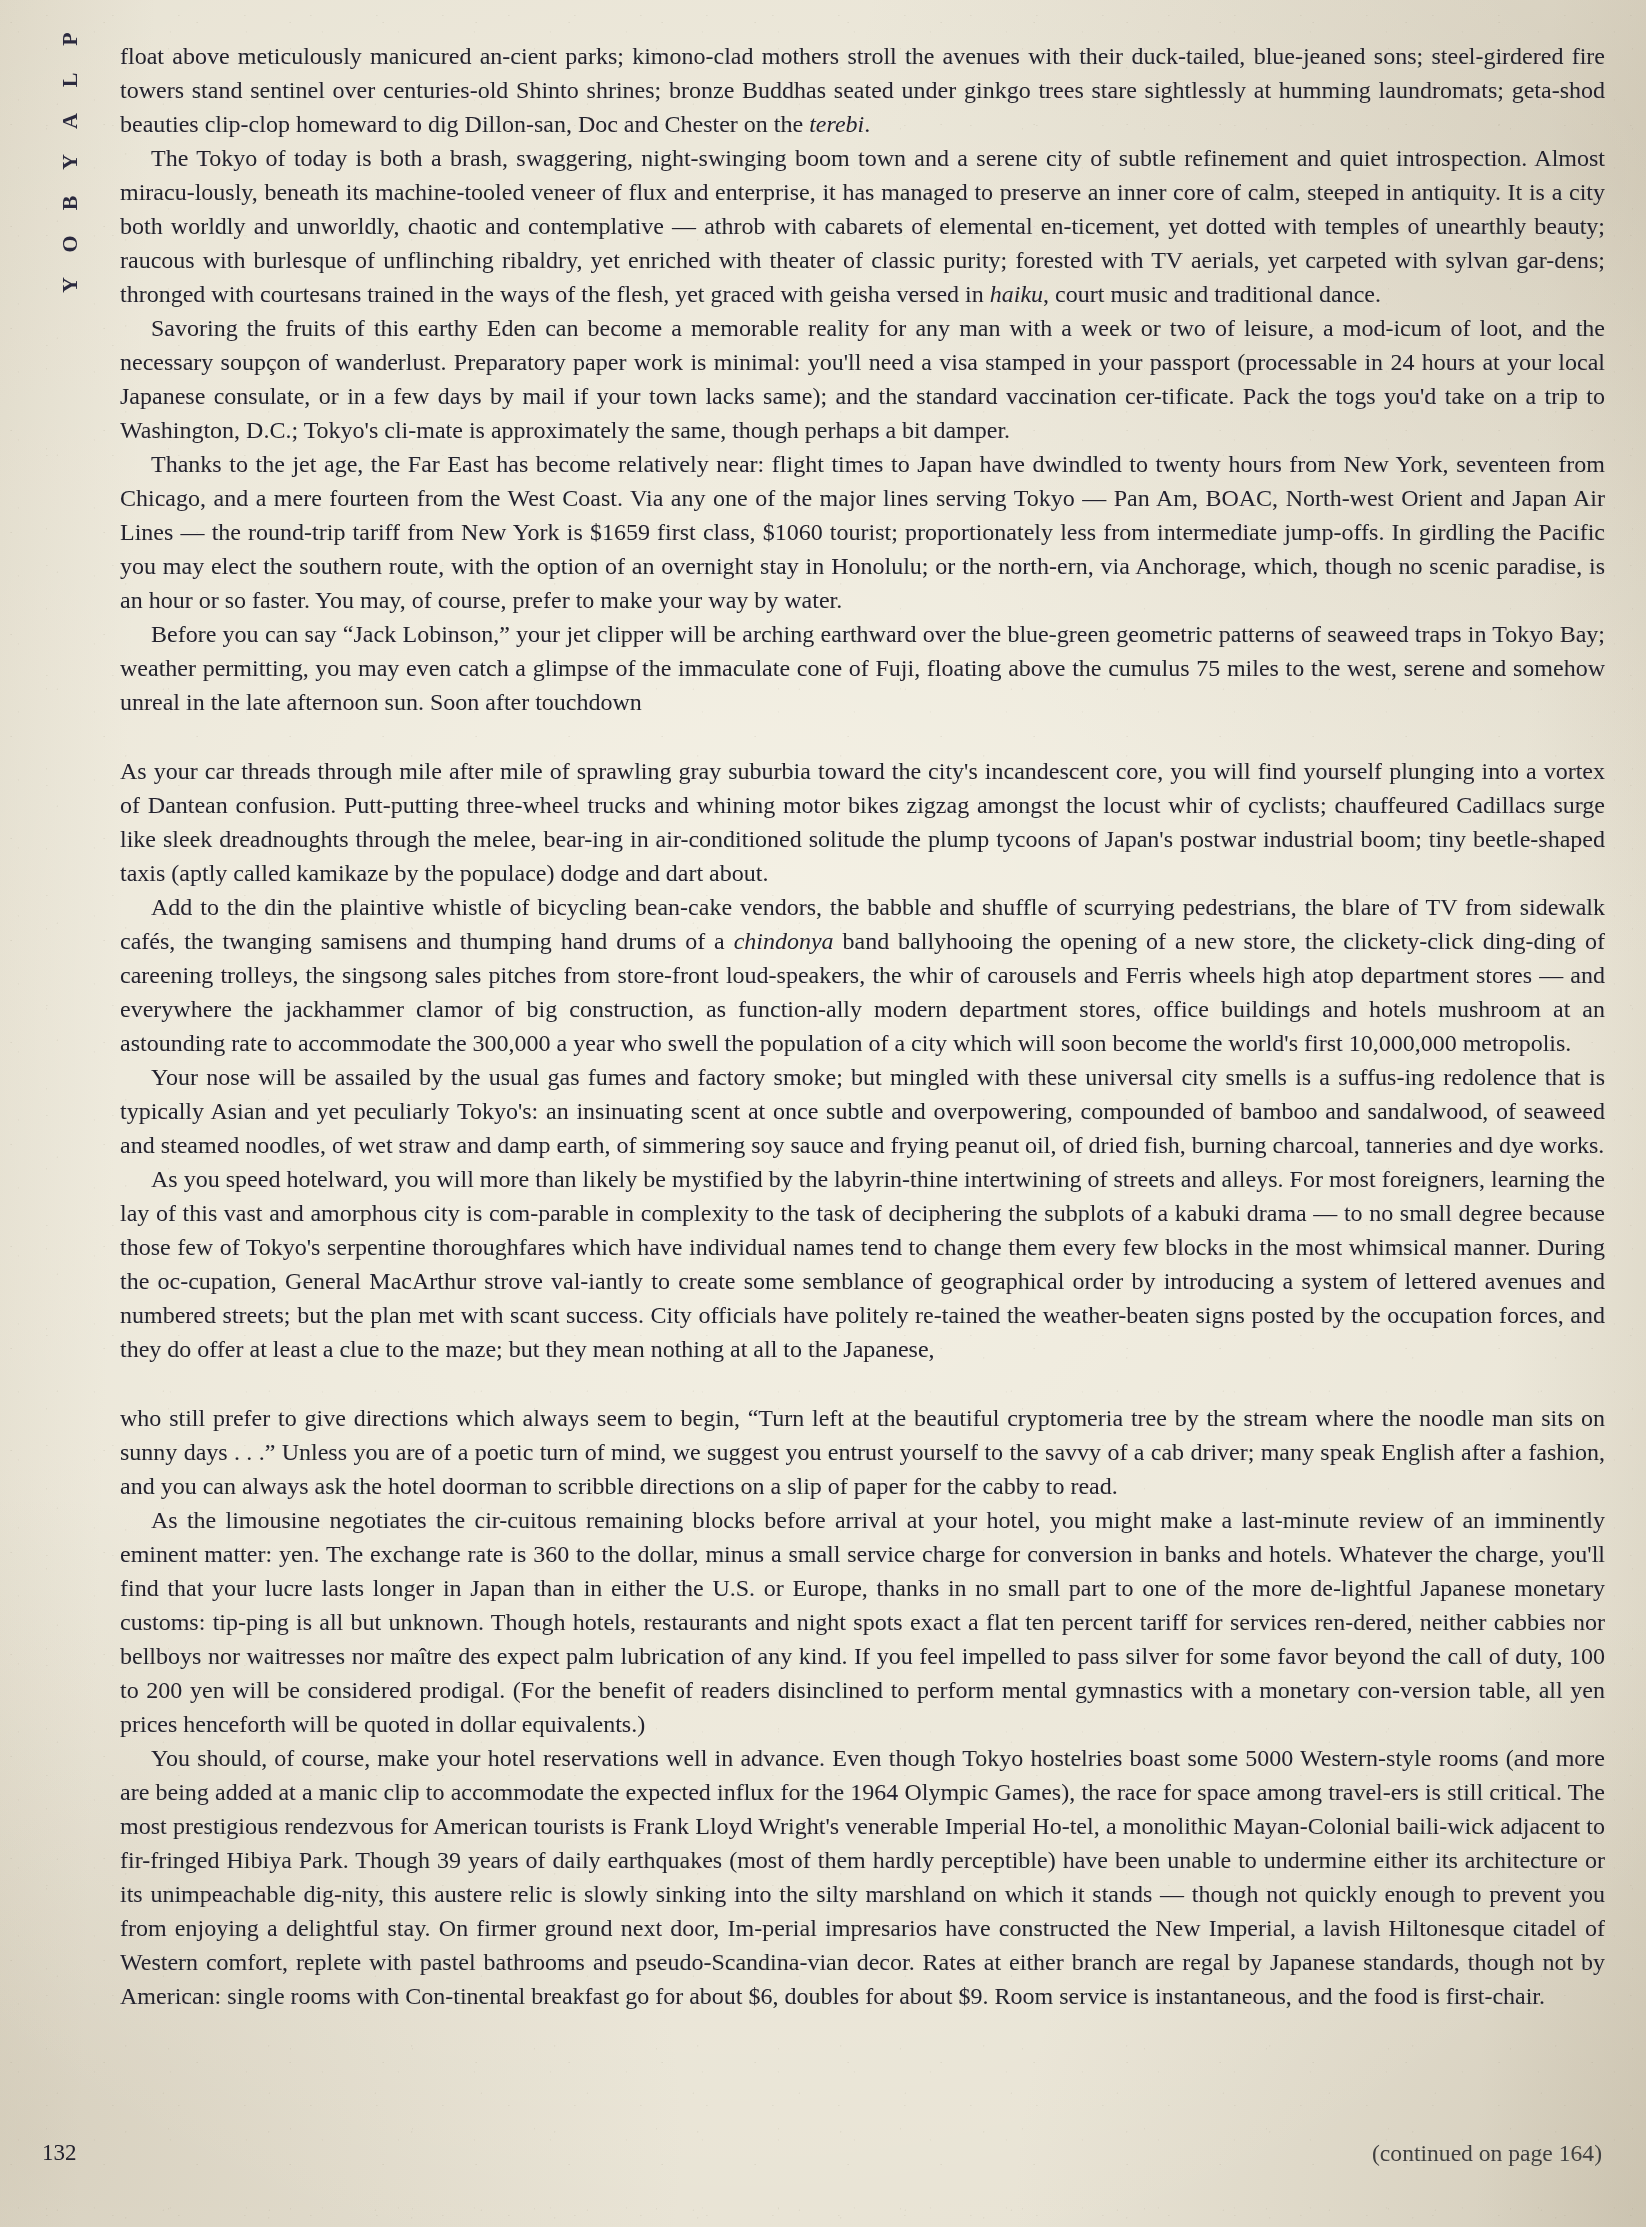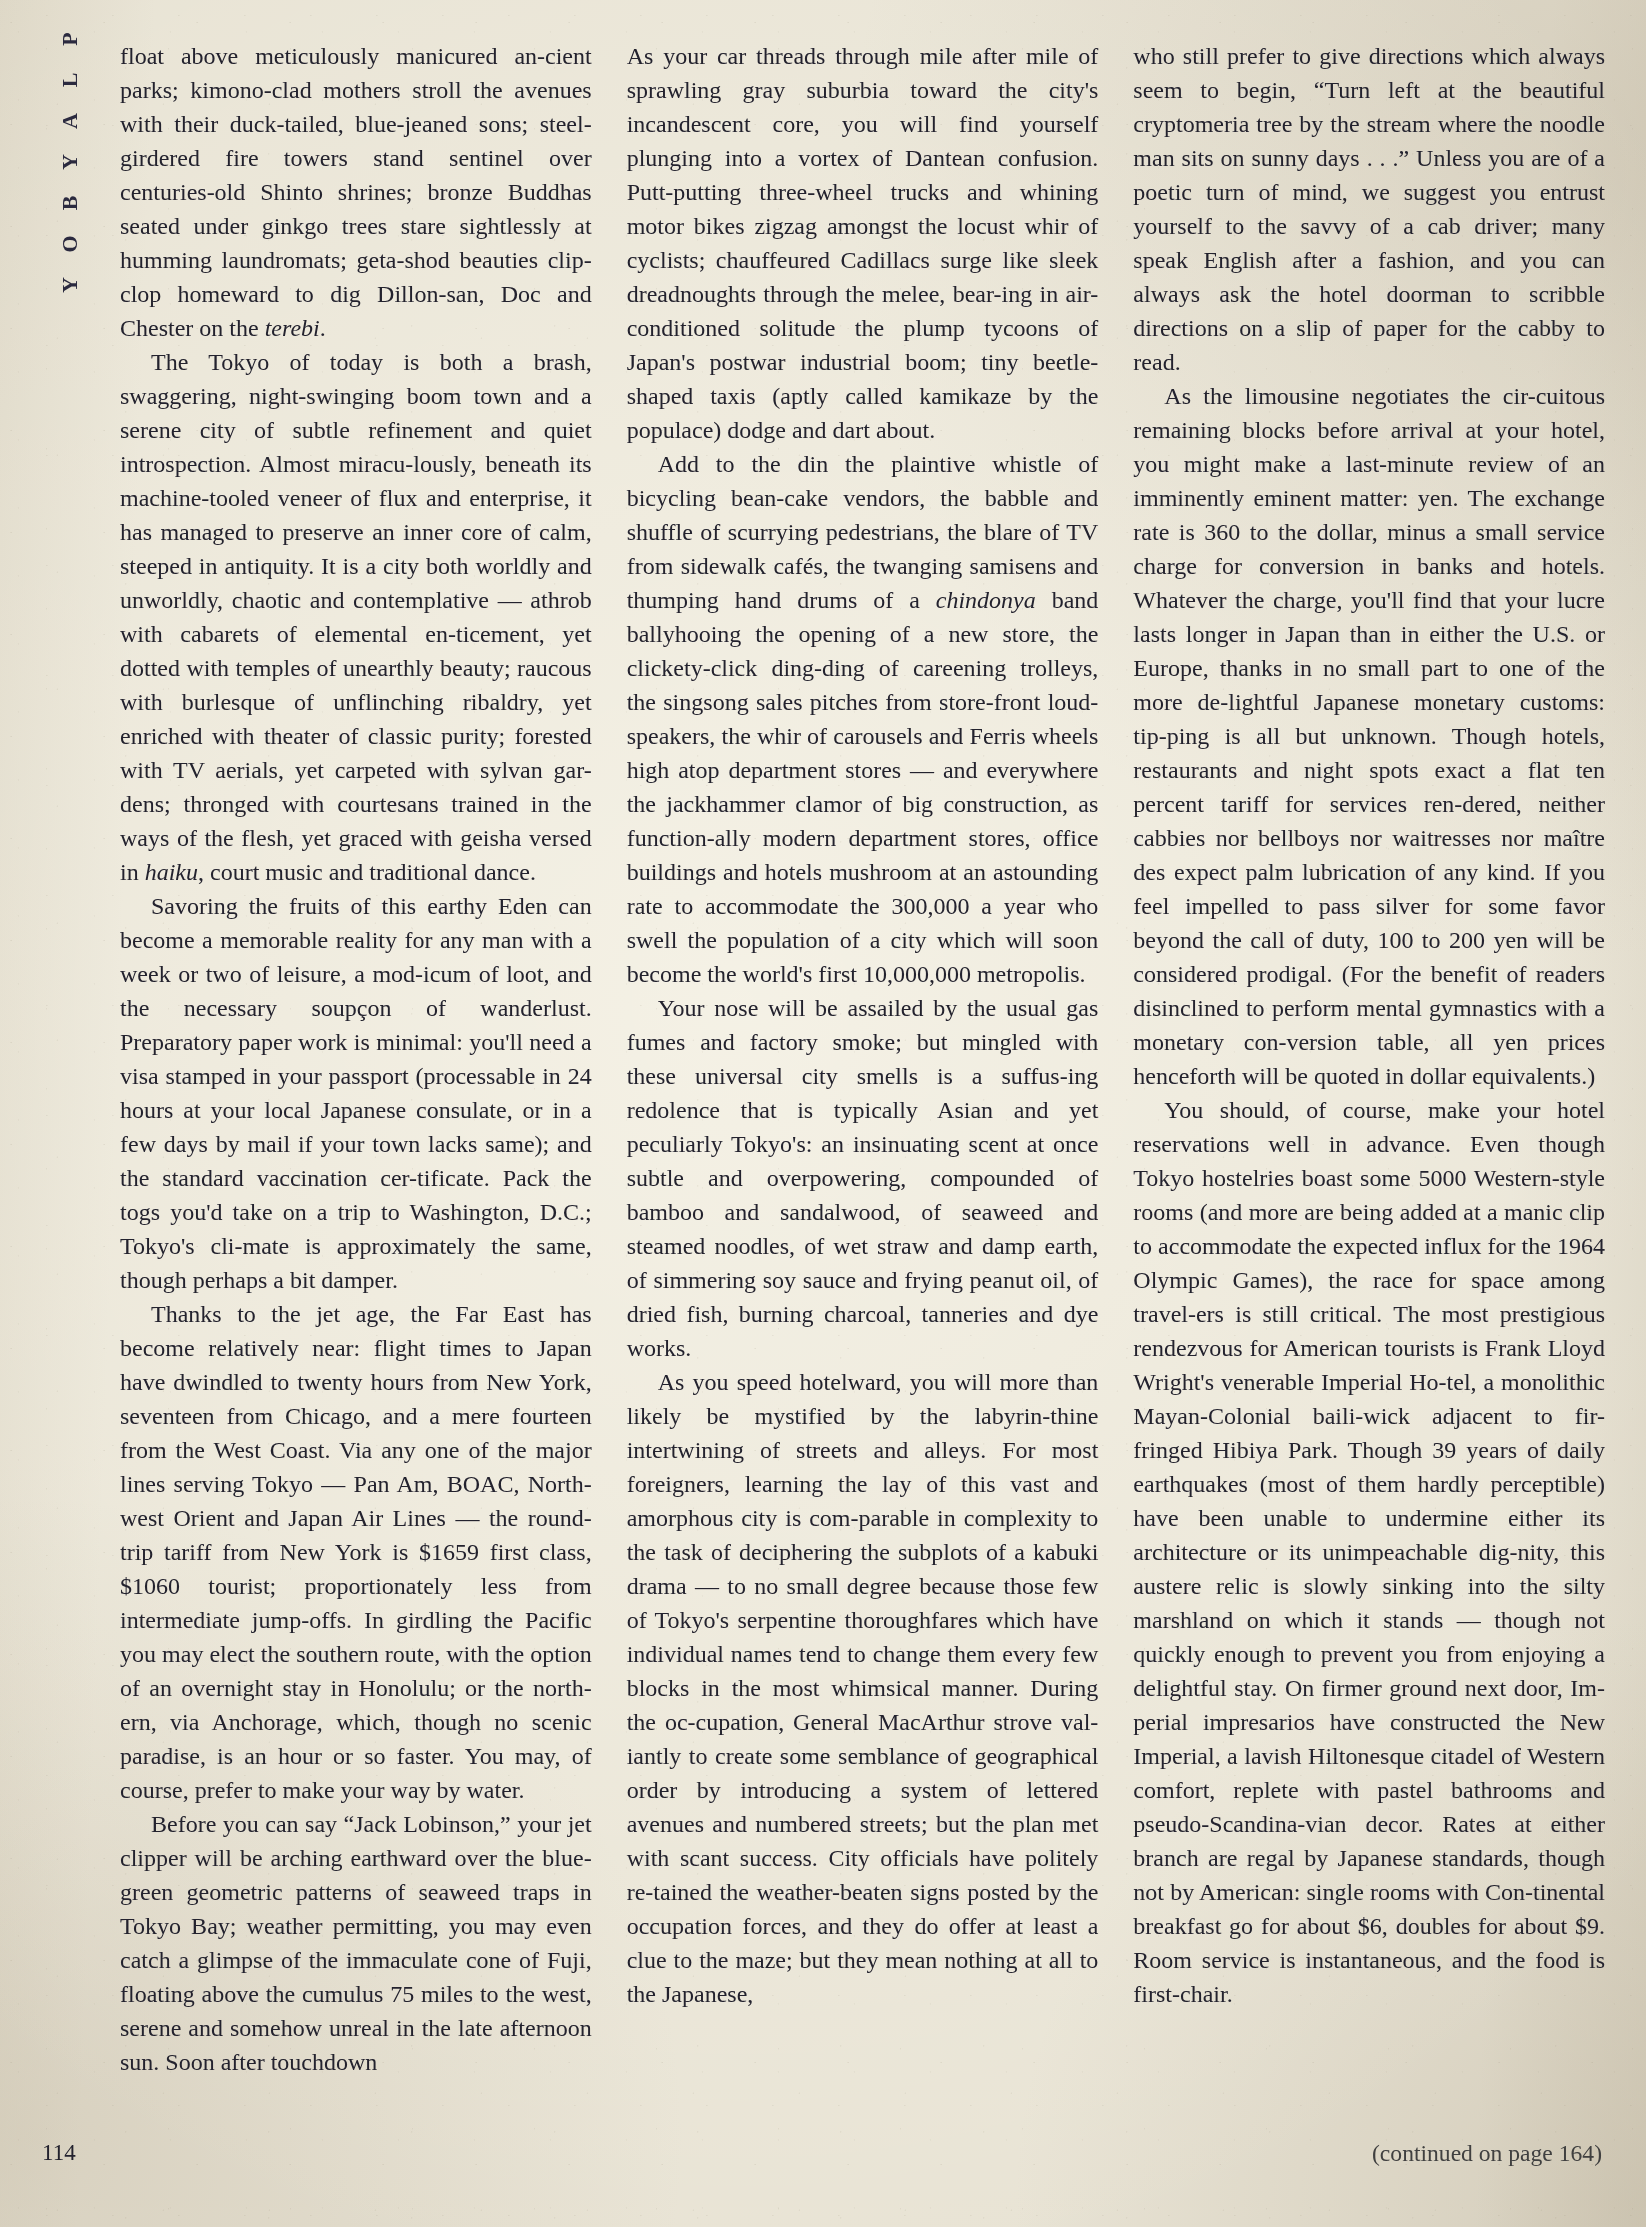--- a/index.html
+++ b/index.html
@@ -64,20 +64,21 @@
 
   
   .columns {
     position: absolute;
     left: 120px;
     top: 39px;
     right: 42px;
     width: 1485px;
     display: flex;
     gap: 35px;
+    flex-direction: column;
   }
   .col {
     flex: 1 1 0;
     min-width: 0;
   }
   .col p {
     margin: 0;
     font-family: "Liberation Serif", "DejaVu Serif", serif;
     font-size: 24px;
     line-height: 34px;
@@ -162,18 +163,18 @@
 
     <div class="col">
       <p>who still prefer to give directions which always seem to begin, “Turn left at the beautiful cryptomeria tree by the stream where the noodle man sits on sunny days . . .” Unless you are of a poetic turn of mind, we suggest you entrust yourself to the savvy of a cab driver; many speak English after a fashion, and you can always ask the hotel doorman to scribble directions on a slip of paper for the cabby to read.</p>
       <p>As the limousine negotiates the cir-cuitous remaining blocks before arrival at your hotel, you might make a last-minute review of an imminently eminent matter: yen. The exchange rate is 360 to the dollar, minus a small service charge for conversion in banks and hotels. Whatever the charge, you'll find that your lucre lasts longer in Japan than in either the U.S. or Europe, thanks in no small part to one of the more de-lightful Japanese monetary customs: tip-ping is all but unknown. Though hotels, restaurants and night spots exact a flat ten percent tariff for services ren-dered, neither cabbies nor bellboys nor waitresses nor maître des expect palm lubrication of any kind. If you feel impelled to pass silver for some favor beyond the call of duty, 100 to 200 yen will be considered prodigal. (For the benefit of readers disinclined to perform mental gymnastics with a monetary con-version table, all yen prices henceforth will be quoted in dollar equivalents.)</p>
       <p>You should, of course, make your hotel reservations well in advance. Even though Tokyo hostelries boast some 5000 Western-style rooms (and more are being added at a manic clip to accommodate the expected influx for the 1964 Olympic Games), the race for space among travel-ers is still critical. The most prestigious rendezvous for American tourists is Frank Lloyd Wright's venerable Imperial Ho-tel, a monolithic Mayan-Colonial baili-wick adjacent to fir-fringed Hibiya Park. Though 39 years of daily earthquakes (most of them hardly perceptible) have been unable to undermine either its architecture or its unimpeachable dig-nity, this austere relic is slowly sinking into the silty marshland on which it stands — though not quickly enough to prevent you from enjoying a delightful stay. On firmer ground next door, Im-perial impresarios have constructed the New Imperial, a lavish Hiltonesque citadel of Western comfort, replete with pastel bathrooms and pseudo-Scandina-vian decor. Rates at either branch are regal by Japanese standards, though not by American: single rooms with Con-tinental breakfast go for about $6, doubles for about $9. Room service is instantaneous, and the food is first-chair.</p>
     </div>
 
   </div>
 
   <div class="footer">
-    <div class="folio">114</div>
+    <div class="folio">132</div>
     <div class="continued">(continued on page 164)</div>
   </div>
 
 </div>
 
 
 </body></html>

